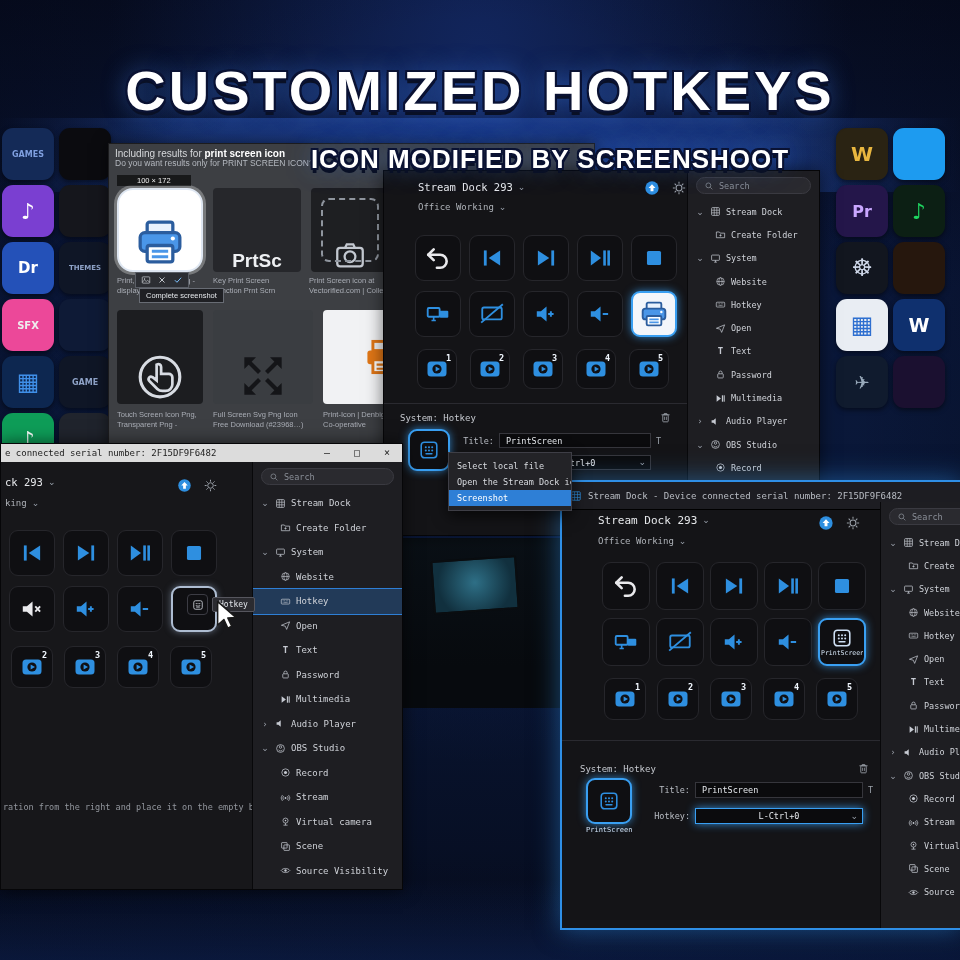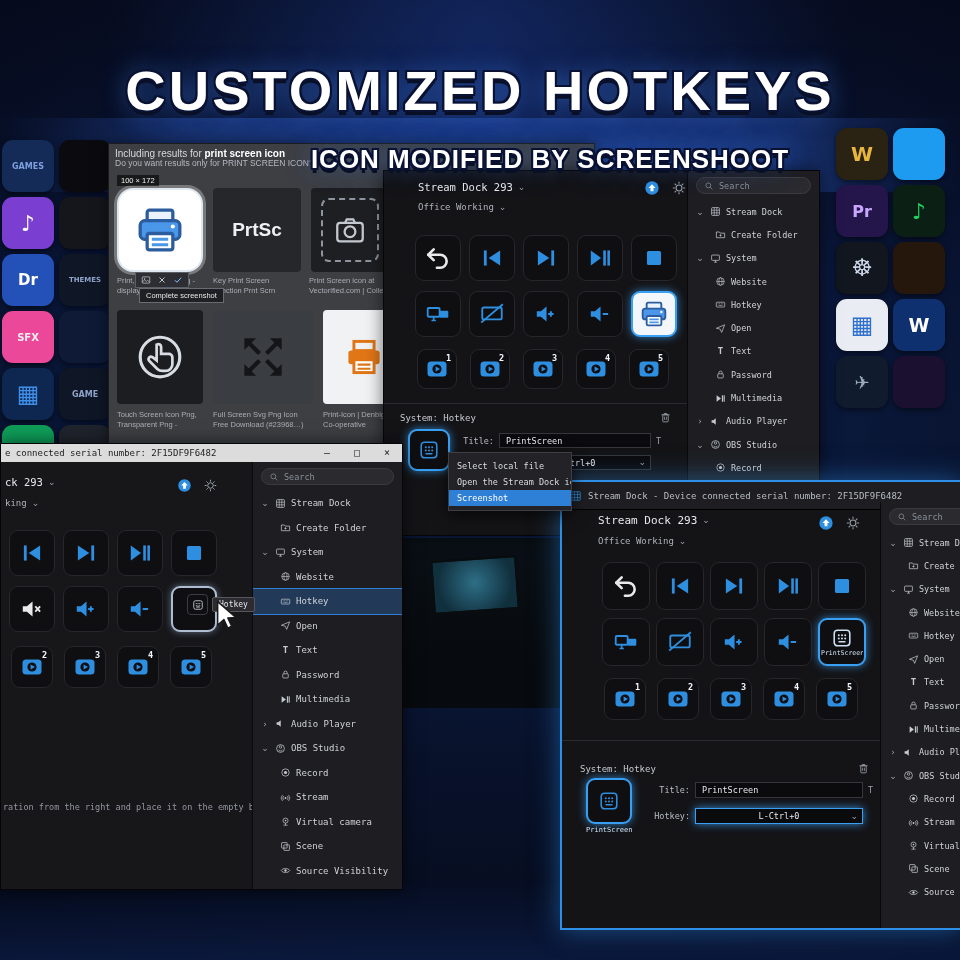--- a/index.html
+++ b/index.html
@@ -14,21 +14,21 @@
   svg{display:block}
   .band{position:absolute;left:0;top:118px;width:100%;height:74px;z-index:2;
     background:linear-gradient(90deg,rgba(30,70,160,0),rgba(45,95,205,.40) 18%,rgba(45,95,205,.40) 82%,rgba(30,70,160,0));}
   .vig{position:absolute;inset:0;z-index:3;pointer-events:none;
     background:radial-gradient(ellipse at 50% 45%,transparent 55%,rgba(3,6,18,.5));}
   .bglow{position:absolute;left:0;top:880px;width:100%;height:80px;z-index:3;
     background:linear-gradient(180deg,transparent,rgba(20,50,120,.35));}
 
   
   .bg-left,.bg-right{position:absolute;display:grid;grid-template-columns:52px 52px;gap:5px;z-index:4}
-  .bg-left{left:2px;top:140px}
+  .bg-left{left:2px;top:128px}
   .bg-right{left:836px;top:128px}
   .tile{width:52px;height:52px;border-radius:11px;display:flex;align-items:center;justify-content:center;
     font-family:"DejaVu Sans",s ans-serif;font-weight:bold;overflow:hidden;box-shadow:0 2px 5px rgba(0,0,0,.5)}
   .bg-left .tile:nth-child(1){background:#142a57;color:#7f9fdf;font-size:8px}
   .bg-left .tile:nth-child(2){background:#0b0b0f}
   .bg-left .tile:nth-child(3){background:#7a3fd1;color:#fff;font-size:22px}
   .bg-left .tile:nth-child(4){background:#15161c}
   .bg-left .tile:nth-child(5){background:#2451b8;color:#fff;font-size:15px}
   .bg-left .tile:nth-child(6){background:#0f1626;color:#8fa3c8;font-size:7px}
   .bg-left .tile:nth-child(7){background:#ec4899;color:#eee;font-size:10px}
@@ -137,23 +137,23 @@
   .sbr .cvp{width:10px;text-align:center;color:#9aa0aa;font-size:9px;font-family:"DejaVu Sans",sans-serif}
   .sbr svg{width:11px;height:11px;color:#c6cad2;flex:none}
   .sbr .tglyph{width:11px;text-align:center;font-size:9px;font-weight:bold;color:#c6cad2}
   .sbr.active{background:rgba(46,127,214,.30);outline:1px solid #2e7fd6}
 
   
   .fsans{font-family:"Liberation Sans",sans-serif}
   .sw-line1{position:absolute;left:6px;top:4px;font-size:10px;color:#d6d8db}
   .sw-line1 b{color:#fff}
   .sw-line2{position:absolute;left:6px;top:14px;font-size:8.5px;color:#b4b8bf}
-  .sw-badge{position:absolute;left:8px;top:31px;font-size:7.5px;color:#eee;background:rgba(0,0,0,.6);padding:1px 4px;z-index:2}
+  .sw-badge{position:absolute;left:8px;top:31px;font-size:7.5px;color:#eee;background:rgba(0,0,0,.6);padding:1px 20px;z-index:2}
   .sw-row1{position:absolute;left:8px;top:44px;display:flex;gap:10px}
-  .sw-t{border-radius:4px;display:flex;align-items:center;justify-content:center}
+  .sw-t{border-radius:4px;display:flex;align-items:flex-end;justify-content:center}
   .sw-print{width:86px;height:84px;background:#fff;border-radius:16px;border:2px solid #dfe7f2;box-shadow:0 0 0 3px rgba(255,255,255,.3)}
   .sw-print svg{width:56px;height:56px}
   .sw-prtsc{width:88px;height:84px;background:#26272b;color:#eef0f3;font-size:19px;font-weight:bold}
   .sw-cam{width:78px;height:84px;background:#1e1f22;color:#c3c8d0;position:relative}
   .sw-cam .dash{position:absolute;inset:10px;border:2px dashed #8f959e;border-radius:8px}
   .sw-cam svg{width:34px;height:34px}
   .sw-chip{position:absolute;left:26px;top:128px;background:#2c2e33;border:1px solid #5a5e66;display:flex;gap:6px;padding:2px 5px;z-index:3}
   .sw-chip svg{width:10px;height:10px;color:#d0d4da}
   .sw-tip{position:absolute;left:30px;top:144px;background:#1f2024;border:1px solid #686c74;padding:2px 6px;font-size:7.5px;
     color:#e3e6ea;z-index:3;white-space:nowrap}

